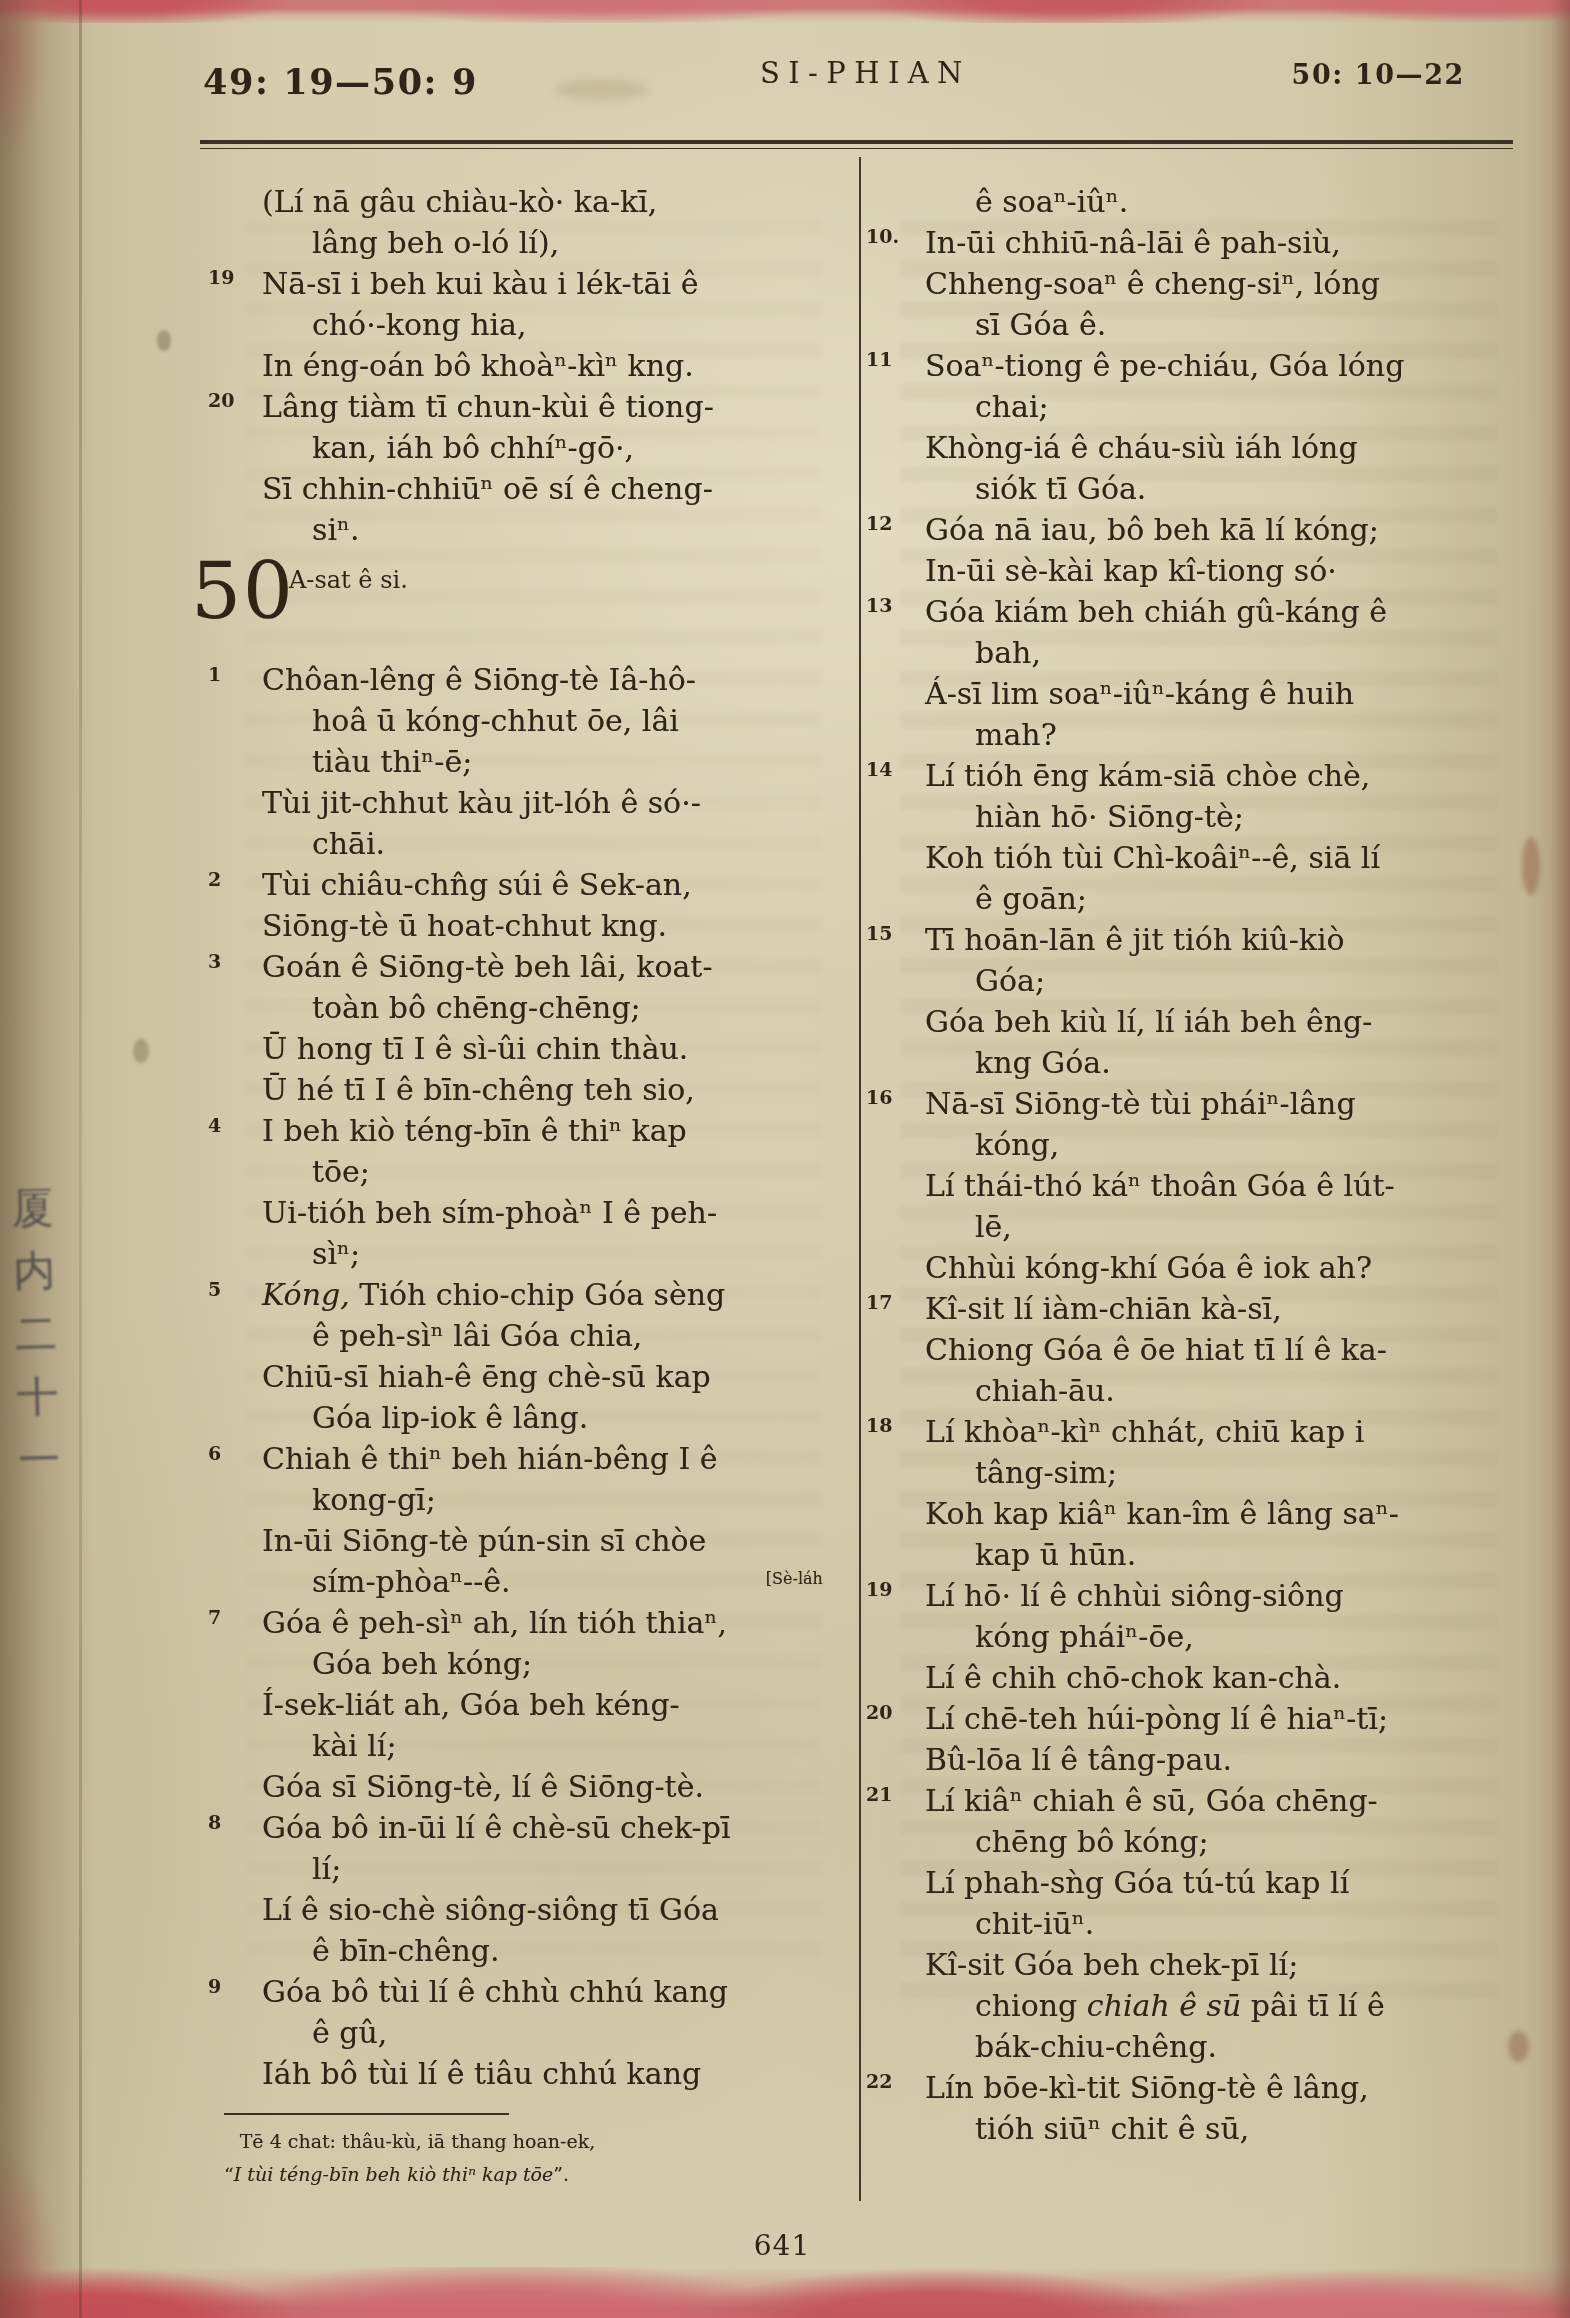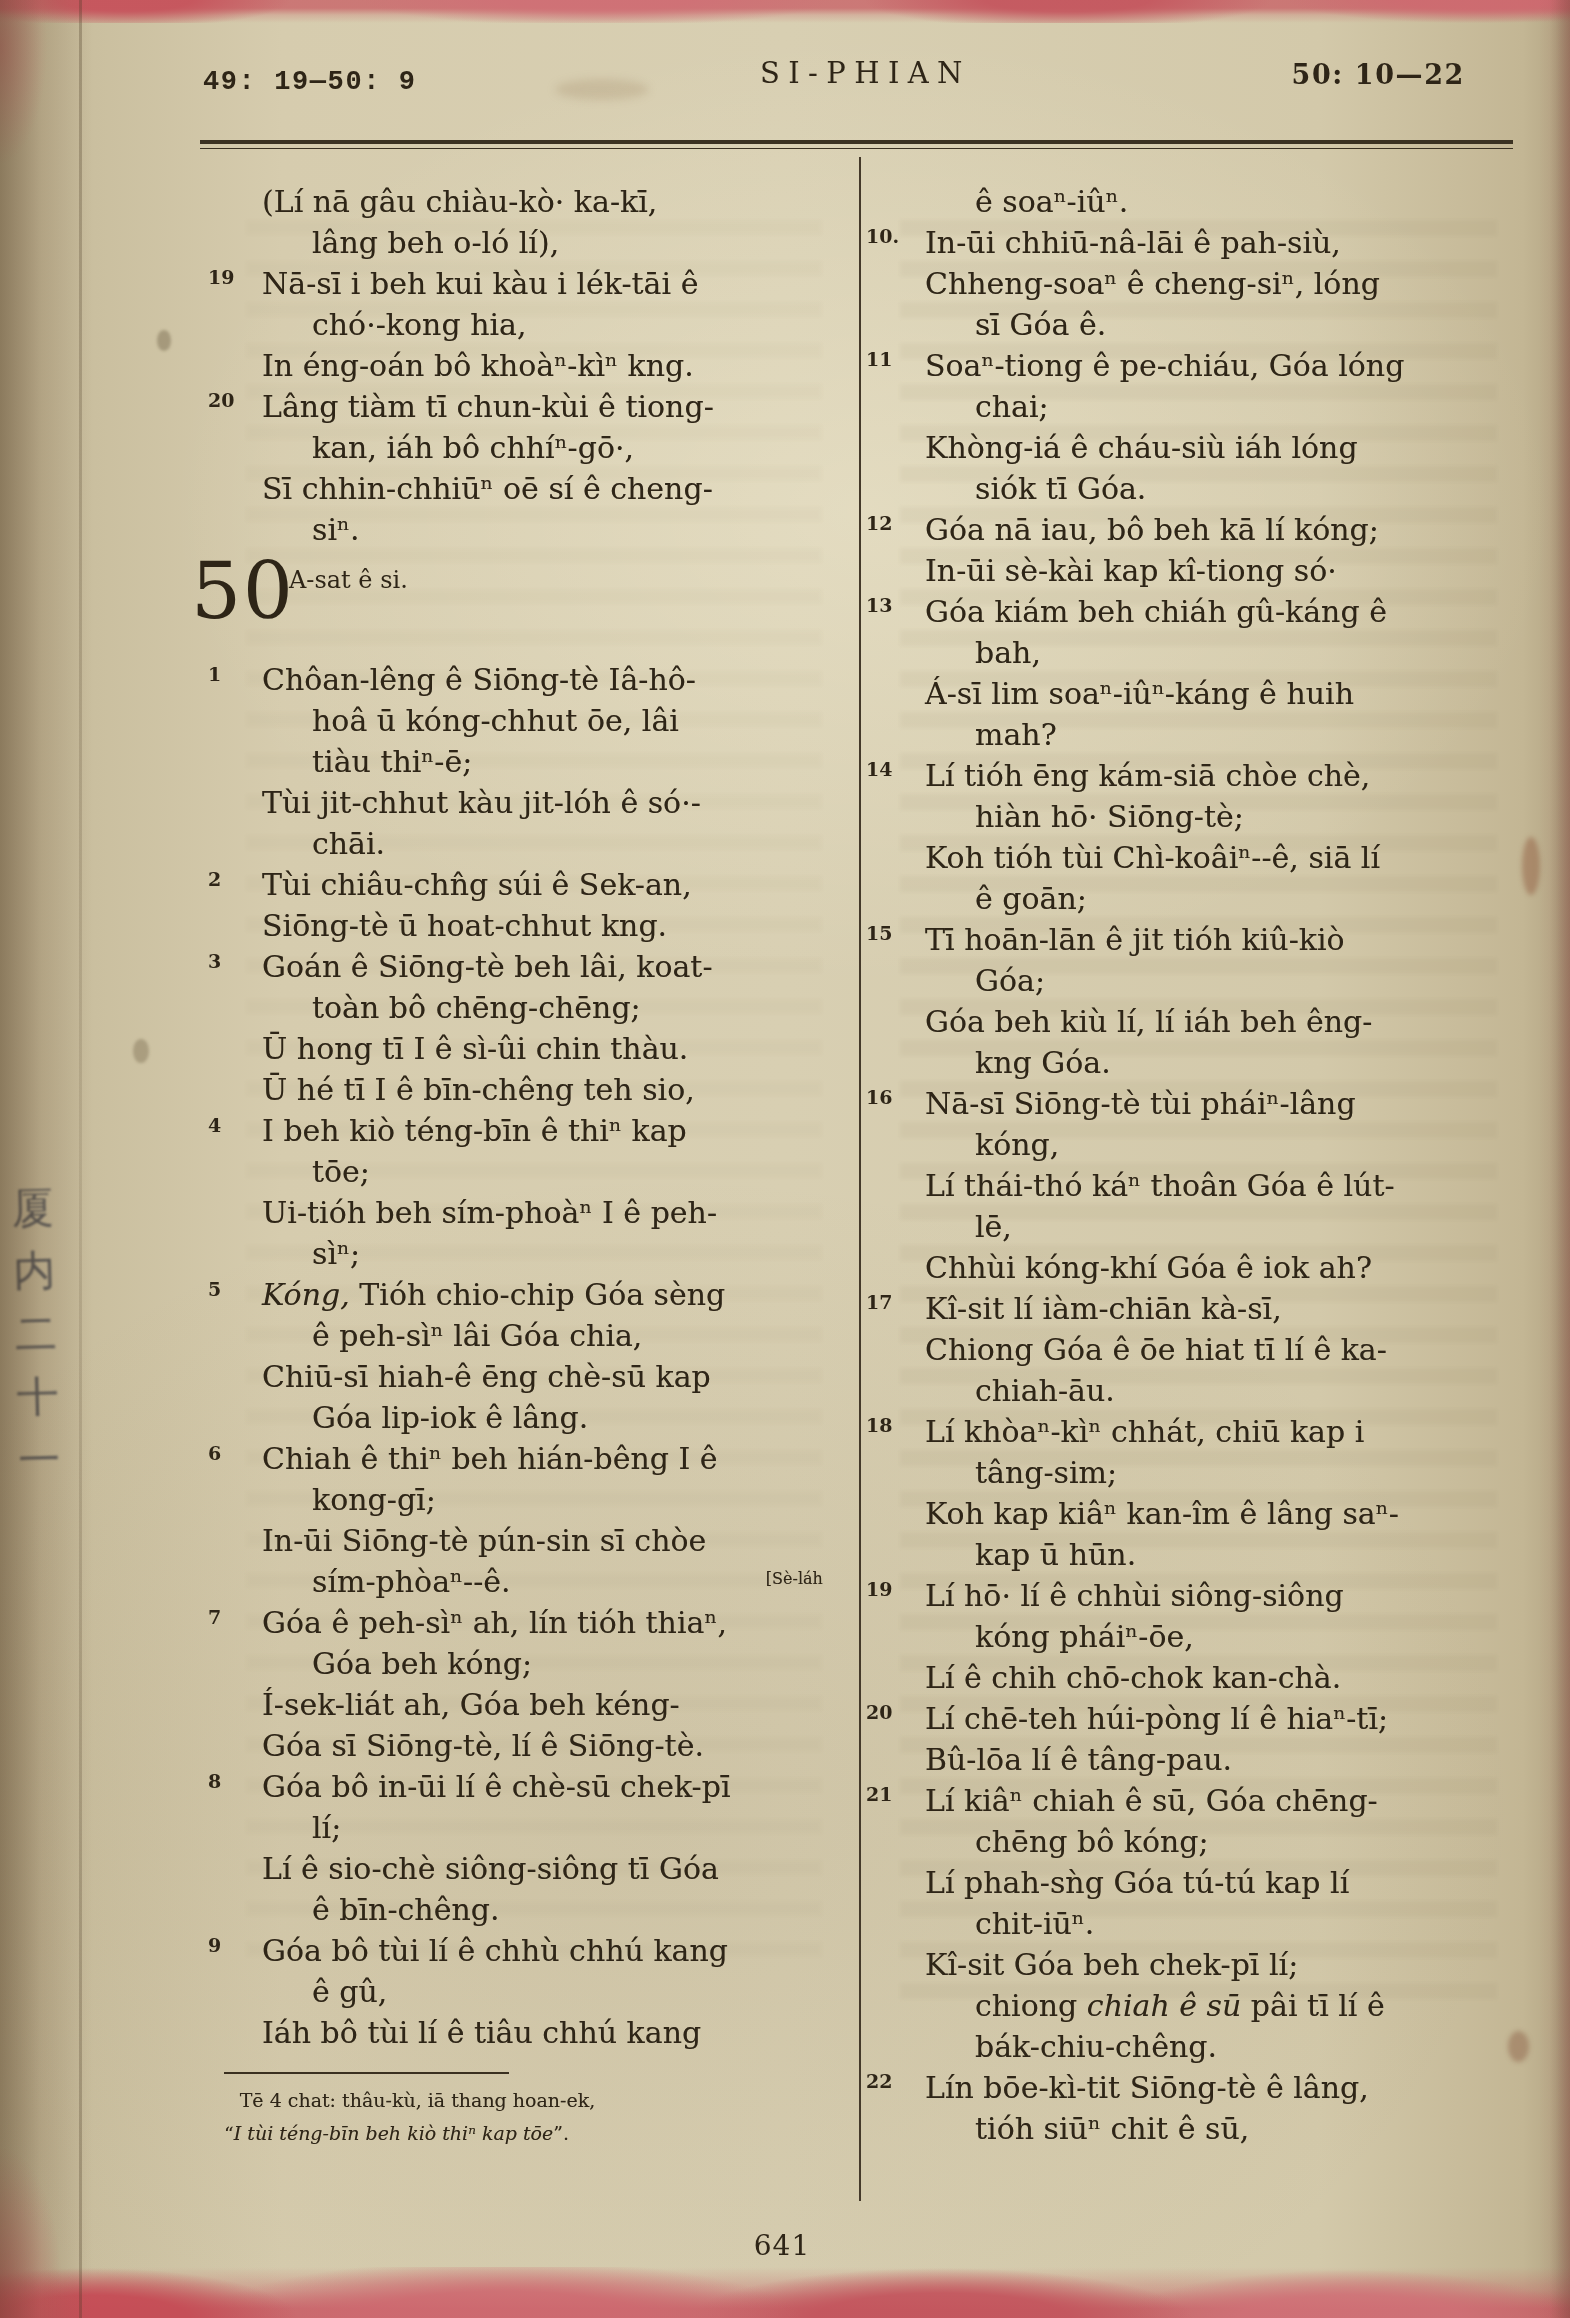--- a/index.html
+++ b/index.html
@@ -53,21 +53,21 @@
     background:repeating-linear-gradient(180deg, rgba(122,105,70,.08) 0 14.7px, rgba(122,105,70,0) 14.7px 41px); }
   
   .stain { position:absolute; border-radius:50%; pointer-events:none; }
   .stain-1 { right:30px; top:837px; width:18px; height:58px; background:rgba(134,76,48,.40); filter:blur(2.6px); }
   .stain-2 { right:41px; top:2031px; width:21px; height:31px; background:rgba(120,66,42,.35); filter:blur(2.6px); }
   .stain-3 { left:157px; top:330px; width:13.6px; height:21px; background:rgba(90,74,48,.35); filter:blur(1.6px); }
   .stain-4 { left:133px; top:1039px; width:15.7px; height:24px; background:rgba(90,74,48,.30); filter:blur(1.6px); }
   .stain-5 { left:555px; top:79px; width:94px; height:21px; background:rgba(150,125,85,.22); filter:blur(4.2px); }
   
   .header { position:absolute; top:59px; left:0; right:0; height:47px; color:#2e2517; }
-  .header-left  { position:absolute; left:203px; top:8px; font-size:27px; font-weight:bold; letter-spacing:1.6px;font-family:Liberation Mono, monospace; }
+  .header-left  { position:absolute; left:203px; top:2px; font-size:35px; font-weight:bold; letter-spacing:1.6px; }
   .header-center{ position:absolute; left:760px; top:-3.1px; font-size:29px; letter-spacing:8.4px; }
   .header-right { position:absolute; right:105px; top:0; font-size:27px; font-weight:bold; letter-spacing:1.6px; }
   .header-rule { position:absolute; top:140px; left:200px; right:57px; border-top:4.2px solid #3b3222; }
   .header-rule::after { content:""; display:block; margin-top:4.2px; border-top:1.6px solid #3b3222; }
   
   .divider { position:absolute; left:859px; top:157px; height:2044px; width:2.1px; background:#44392a; }
   .col { position:absolute; top:181px; color:#2e2517; }
   .col-left  { left:262px;  width:564px; }
   .col-right { left:925px; width:590px; }
   .line { position:relative; line-height:41px; font-size:30px; white-space:nowrap;
@@ -145,20 +145,21 @@
         <div class="line ind"><span class="seg">ê peh-sìⁿ lâi Góa chia,</span></div>
         <div class="line"><span class="seg">Chiū-sī hiah-ê ēng chè-sū kap</span></div>
         <div class="line ind"><span class="seg">Góa lip-iok ê lâng.</span></div>
         <div class="line"><span class="vnum">6</span><span class="seg">Chiah ê thiⁿ beh hián-bêng I ê</span></div>
         <div class="line ind"><span class="seg">kong-gī;</span></div>
         <div class="line"><span class="seg">In-ūi Siōng-tè pún-sin sī chòe</span></div>
         <div class="line ind"><span class="seg">sím-phòaⁿ--ê.</span><span class="note-right">[Sè-láh</span></div>
         <div class="line"><span class="vnum">7</span><span class="seg">Góa ê peh-sìⁿ ah, lín tióh thiaⁿ,</span></div>
         <div class="line ind"><span class="seg">Góa beh kóng;</span></div>
         <div class="line"><span class="seg">Í-sek-liát ah, Góa beh kéng-</span></div>
+        <div class="line ind"><span class="seg">kài lí;</span></div>
         <div class="line"><span class="seg">Góa sī Siōng-tè, lí ê Siōng-tè.</span></div>
         <div class="line"><span class="vnum">8</span><span class="seg">Góa bô in-ūi lí ê chè-sū chek-pī</span></div>
         <div class="line ind"><span class="seg">lí;</span></div>
         <div class="line"><span class="seg">Lí ê sio-chè siông-siông tī Góa</span></div>
         <div class="line ind"><span class="seg">ê bīn-chêng.</span></div>
         <div class="line"><span class="vnum">9</span><span class="seg">Góa bô tùi lí ê chhù chhú kang</span></div>
         <div class="line ind"><span class="seg">ê gû,</span></div>
         <div class="line"><span class="seg">Iáh bô tùi lí ê tiâu chhú kang</span></div>
       </div>
     <div class="footnote">

